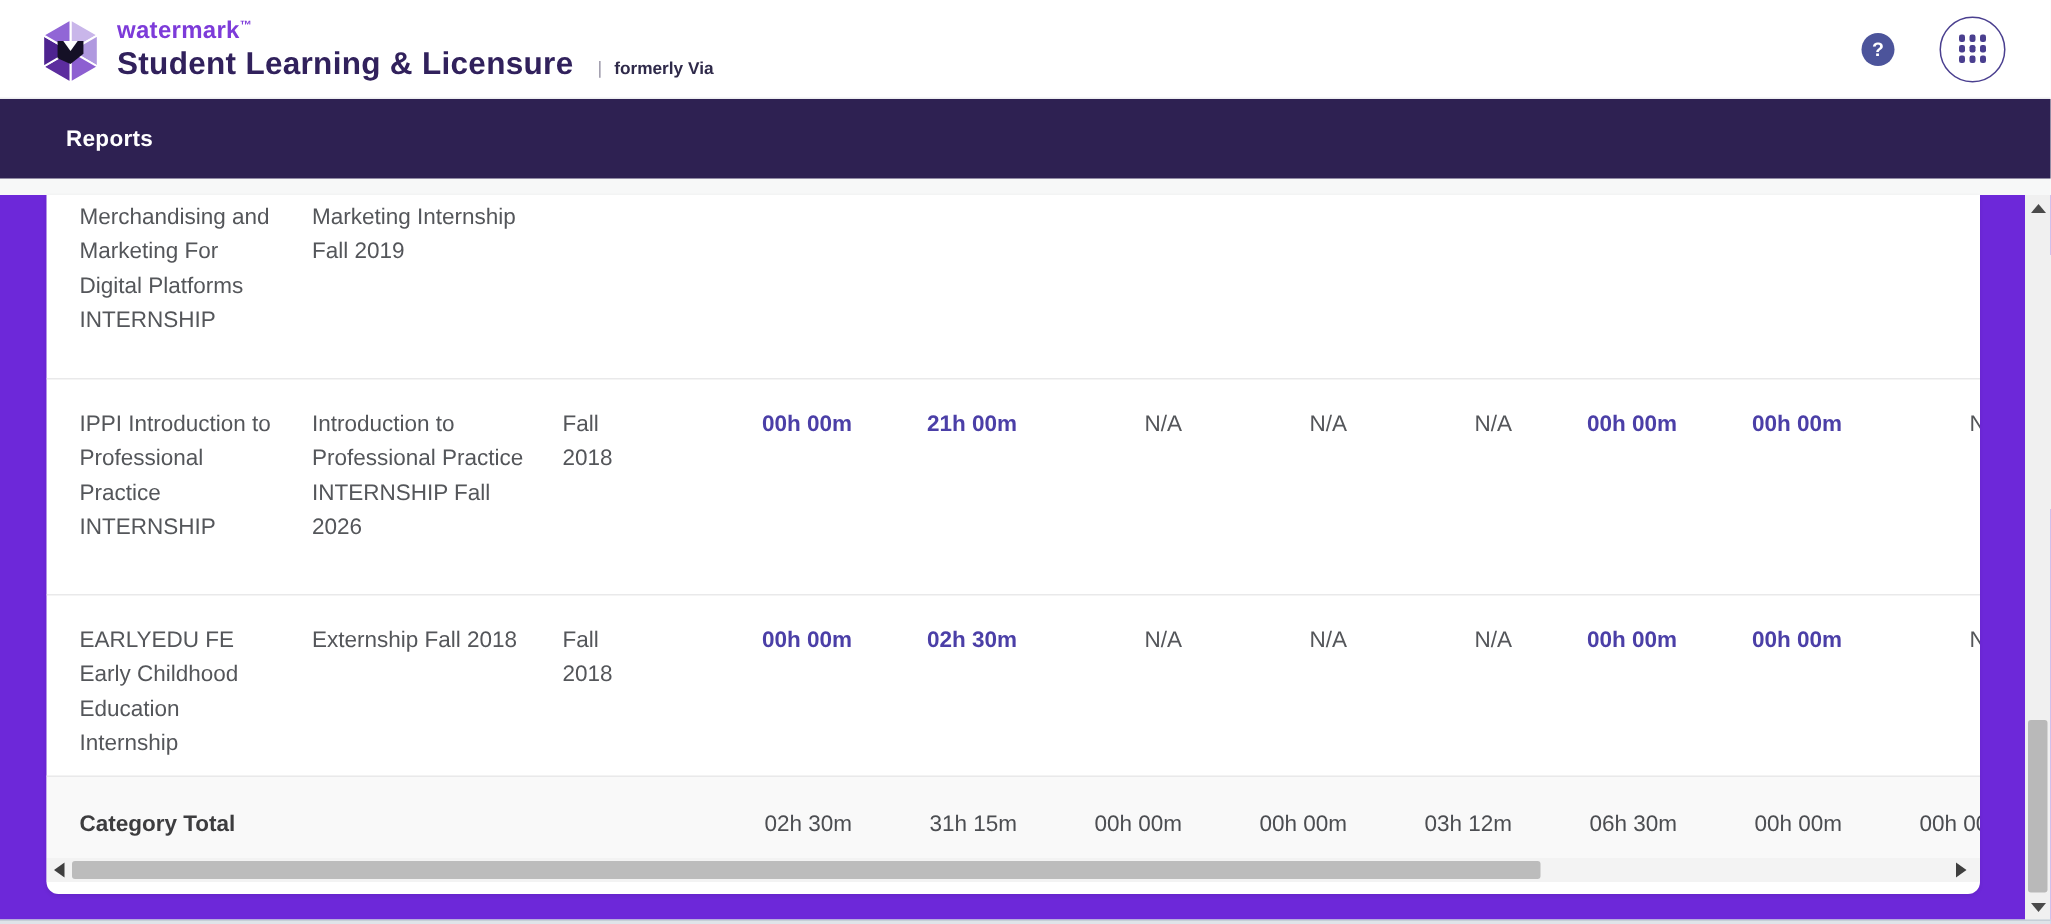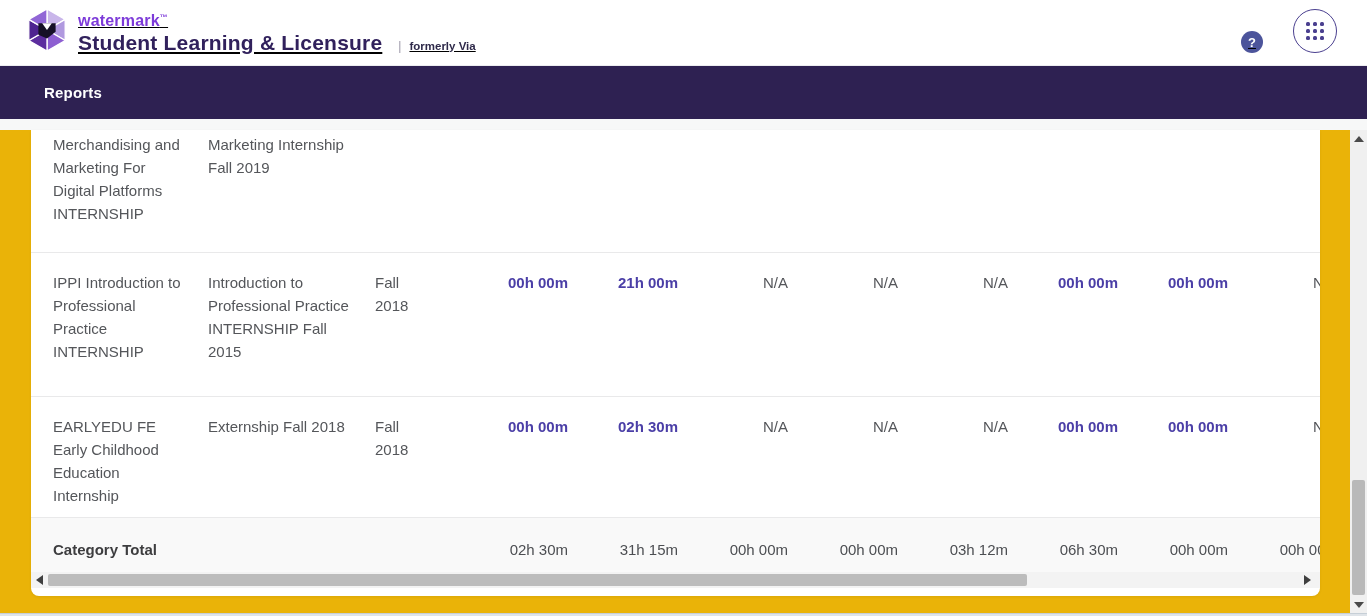--- a/index.html
+++ b/index.html
@@ -2,21 +2,21 @@
 <html><head>
 <meta charset="utf-8">
 <style>
   * { margin:0; padding:0; box-sizing:border-box; }
   html,body { width:1367px; height:616px; overflow:hidden;
     font-family:"Liberation Sans", sans-serif; background:#f7f8f8; }
 
   
   .topbar { position:absolute; top:0; left:0; width:1367px; height:66px;
     background:#ffffff; border-bottom:1px solid #ededf0;
-    display:flex; align-items:flex-end; padding:12px 24px;text-decoration:underline; }
+    display:flex; align-items:center; padding:12px 24px; }
   .logo { width:46px; height:48px; margin-right:8px; flex:0 0 auto; }
   .brandblock { display:flex; flex-direction:column; line-height:1; }
   .brandname { font-size:16px; font-weight:bold; color:#7d3bd9; letter-spacing:.2px; }
   .brandname sup { font-size:8px; vertical-align:6px; }
   .productrow { display:flex; align-items:baseline; margin-top:3px; }
   .product { font-size:21px; font-weight:bold; color:#31215c; letter-spacing:.2px; }
   .tagsep { font-size:12px; color:#9a97a8; margin:0 8px 0 16px; }
   .tagline { font-size:11.5px; color:#2f2a4a; font-weight:bold; }
   .topbar .spacer { flex:1; }
   .help-btn { width:22px; height:22px; border-radius:50%; background:#4c549b;
@@ -28,21 +28,21 @@
     justify-content:center; cursor:pointer; margin-right:6px; }
   .dotgrid { display:grid; grid-template-columns:repeat(3,4.5px); gap:2.5px; }
   .dotgrid span { width:4.5px; height:4.5px; background:#4a3f8f; border-radius:1.5px; }
 
   
   .navbar { position:absolute; top:66px; left:0; width:1367px; height:53px;
     background:#2e2152; display:flex; align-items:center; padding:0 44px; }
   .navtitle { color:#ffffff; font-size:15px; font-weight:bold; letter-spacing:.2px; cursor:pointer; }
 
   
-  .content { position:absolute; top:130px; left:0; width:1367px; height:486px; background:#eab308; }
+  .content { position:absolute; top:130px; left:0; width:1367px; height:486px; background:#6d28d9; }
 
   .table-card { position:absolute; left:31px; top:0; width:1289px; height:466px;
     background:#ffffff; border-radius:0 0 8px 8px; overflow:hidden;
     box-shadow:0 1px 3px rgba(0,0,0,.07); }
 
   .trow { display:grid;
     grid-template-columns:155px 167px 83px repeat(8, 110px);
     padding-left:22px; font-size:15px; line-height:23px; color:#54565a;
     overflow:hidden; }
   .trow .cell { padding-right:25px; }
@@ -142,21 +142,21 @@
       <div class="val"></div>
       <div class="val"></div>
       <div class="val"></div>
       <div class="val"></div>
       <div class="val"></div>
       <div class="val"></div>
     </div>
 
     <div class="trow row-full row-2">
       <div class="cell">IPPI Introduction to Professional Practice INTERNSHIP</div>
-      <div class="cell">Introduction to Professional Practice INTERNSHIP Fall 2015</div>
+      <div class="cell">Introduction to Professional Practice INTERNSHIP Fall 2026</div>
       <div class="cell">Fall 2018</div>
       <div class="val link">00h 00m</div>
       <div class="val link">21h 00m</div>
       <div class="val na">N/A</div>
       <div class="val na">N/A</div>
       <div class="val na">N/A</div>
       <div class="val link">00h 00m</div>
       <div class="val link">00h 00m</div>
       <div class="val na">N/A</div>
     </div>

